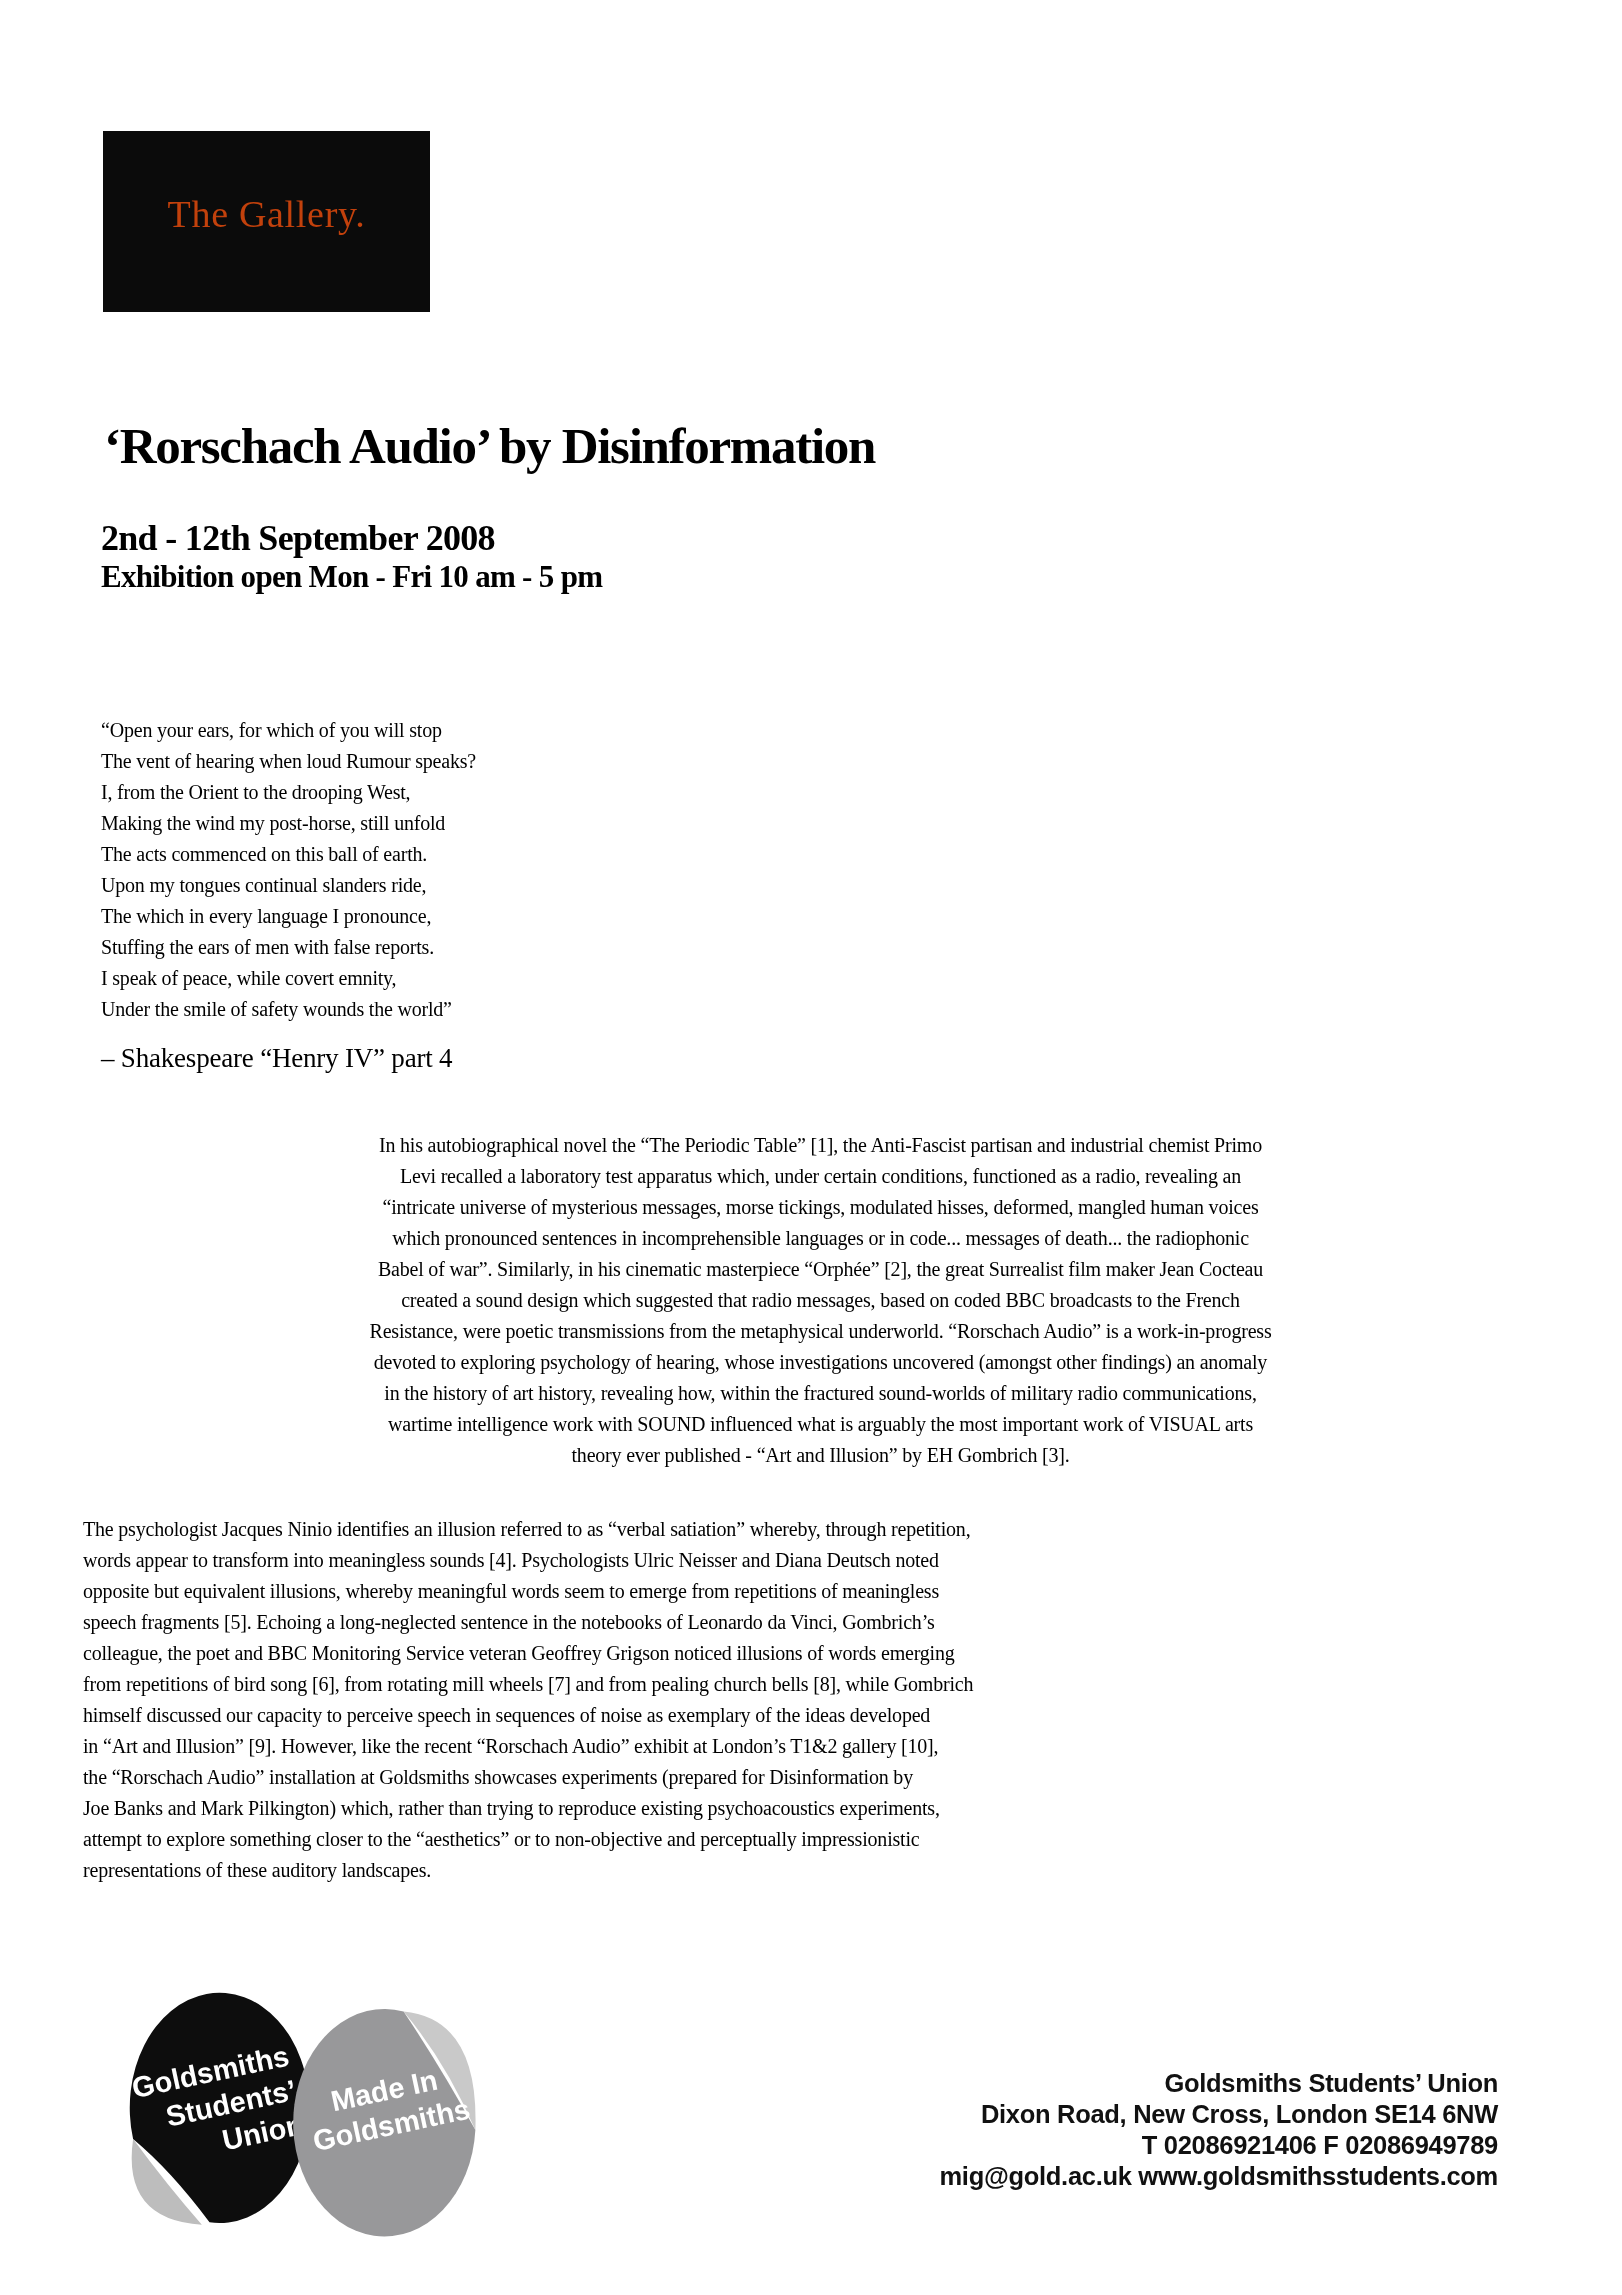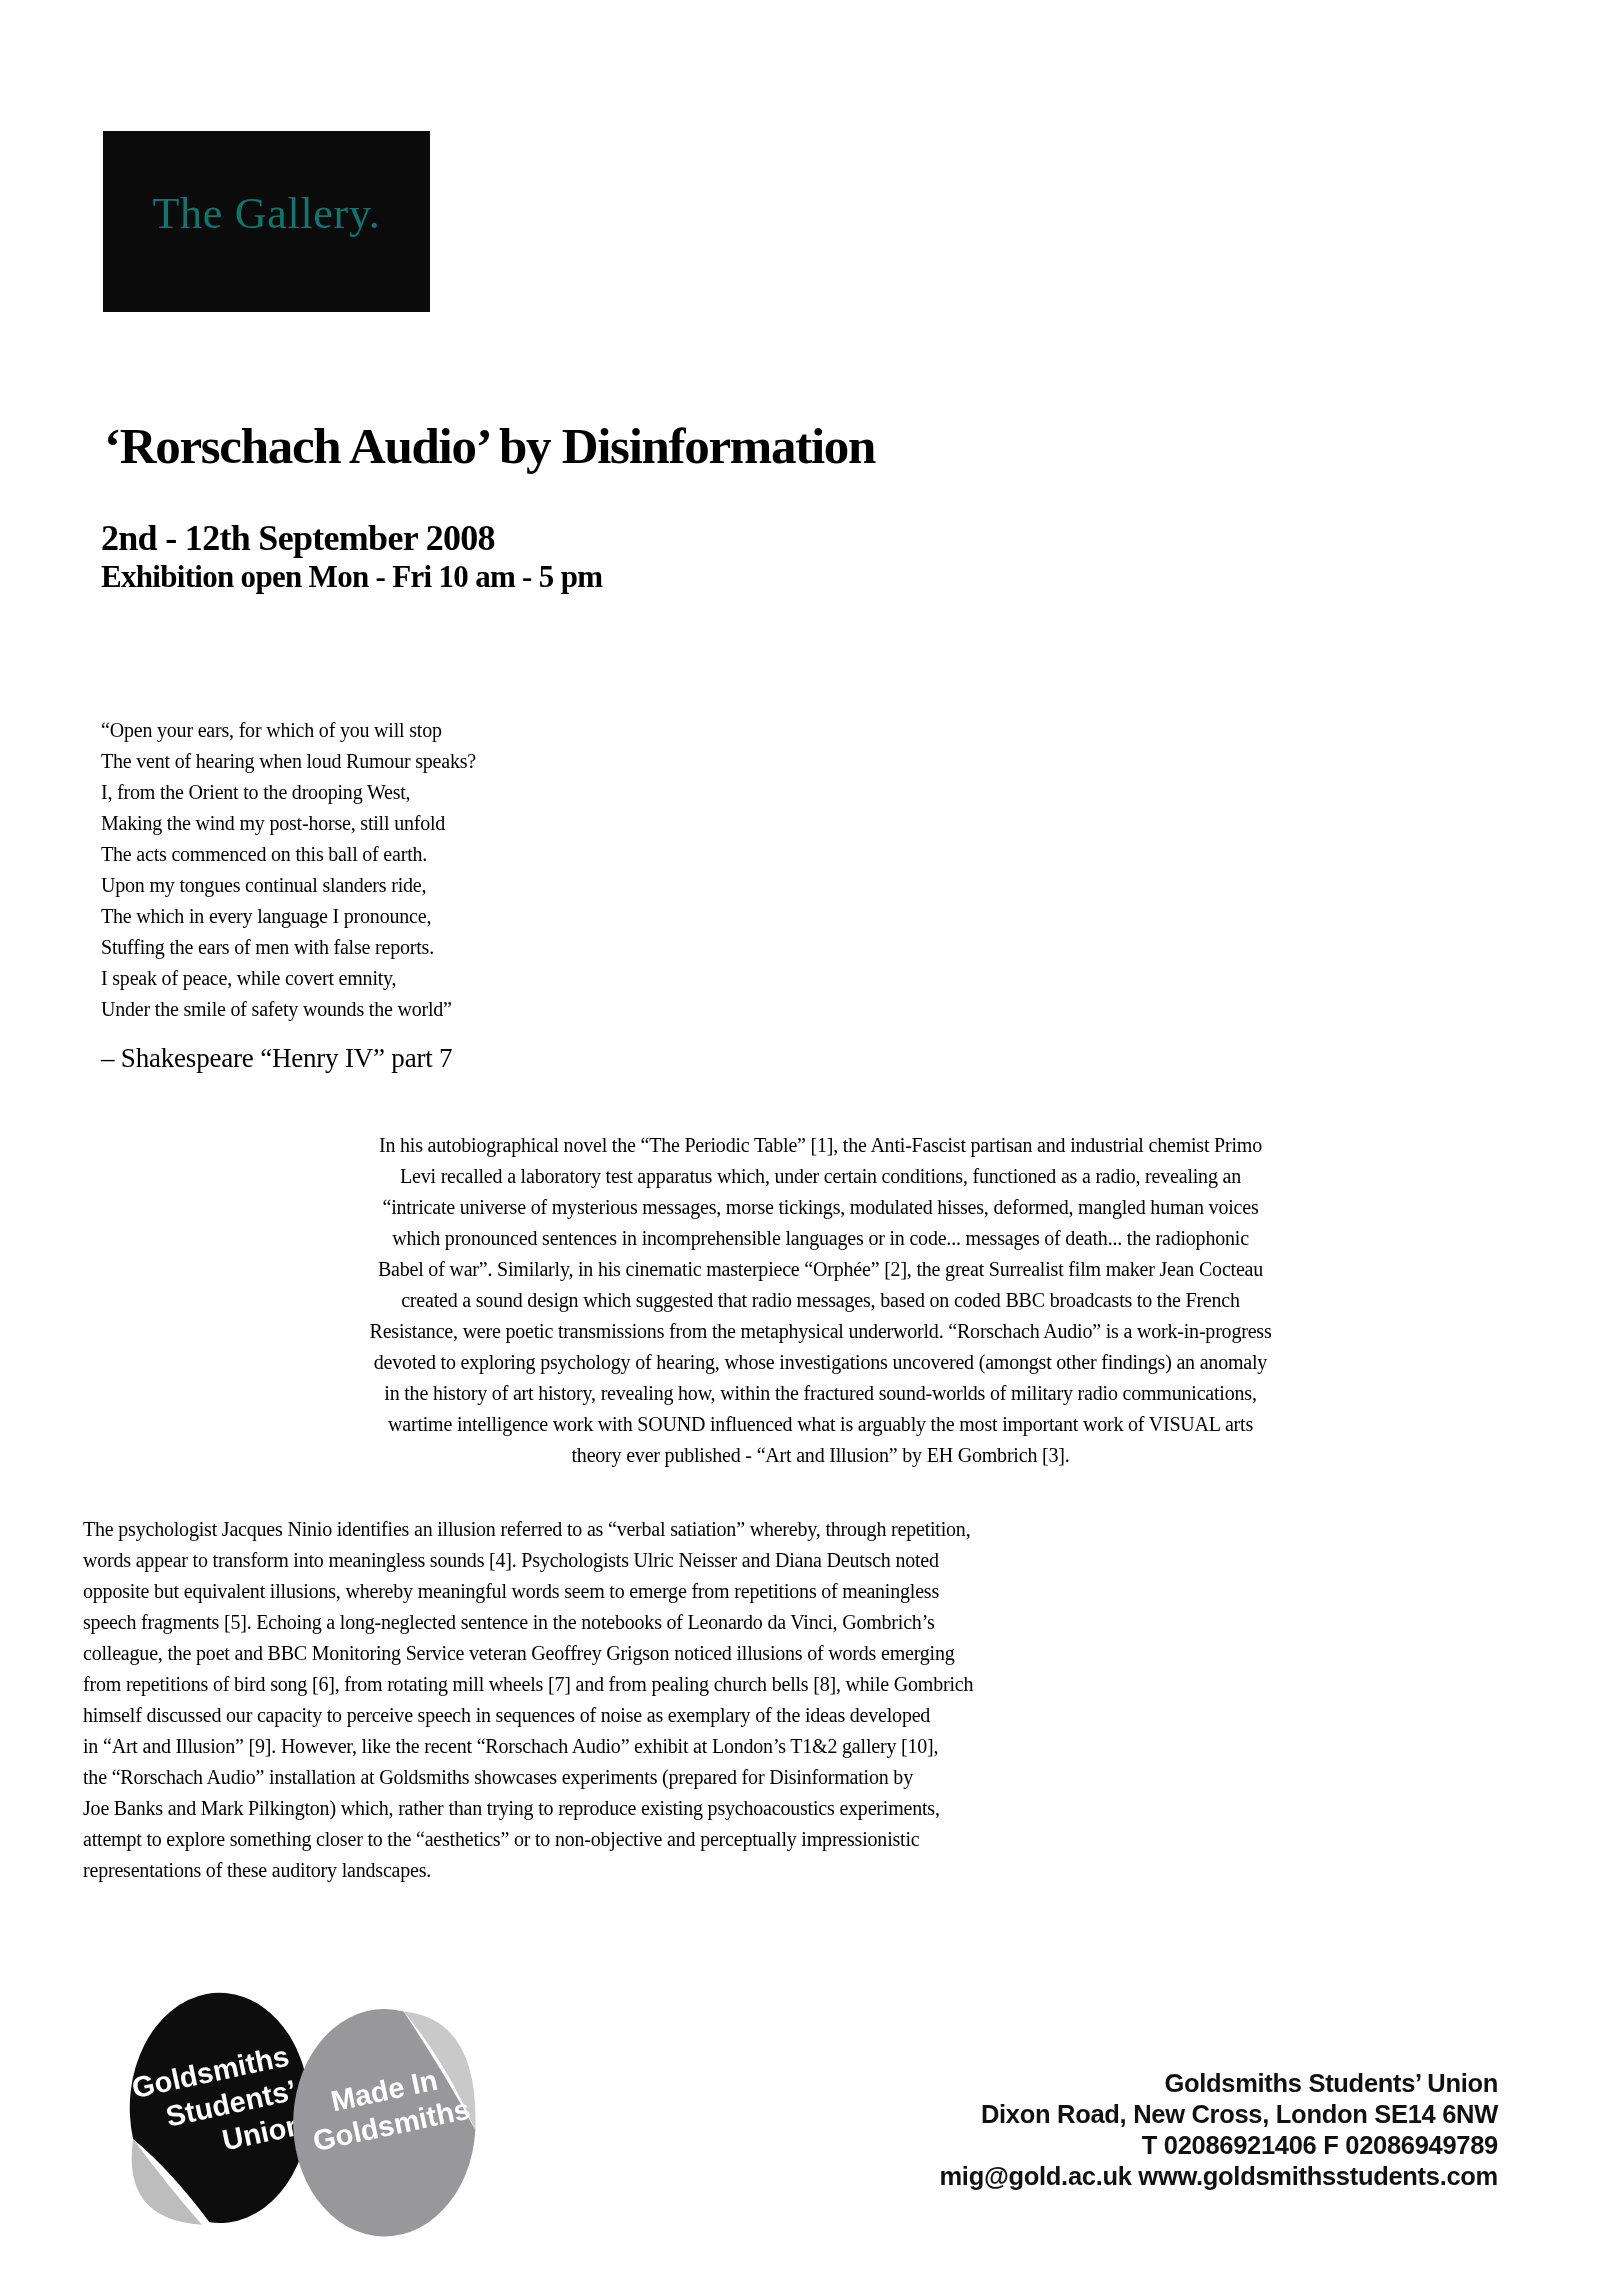--- a/index.html
+++ b/index.html
@@ -2,21 +2,21 @@
 <html lang="en" style="font-size:10.5px"><head>
 <meta charset="utf-8">
 <title>Gallery Flyer</title>
 <style>
   html,body{margin:0;padding:0;background:#fff;}
   .page{position:relative;width:1622px;height:2295px;background:#ffffff;
         font-family:"Liberation Serif", serif;color:#000;overflow:hidden;}
 
   .logo-box{position:absolute;left:103px;top:131px;width:327px;height:181px;
             background:#0b0b0b;display:flex;align-items:center;justify-content:center;}
-  .logo-text{color:#0f766e;font-size:44px;letter-spacing:0.7px;padding-bottom:15.7px;font-family:Liberation Serif, serif;}
+  .logo-text{color:#c2410c;font-size:38px;letter-spacing:0.7px;padding-bottom:15.7px;font-family:Liberation Serif, serif;}
 
   .title{position:absolute;left:100px;top:413px;font-size:51px;font-weight:bold;
          letter-spacing:-1.3px;white-space:nowrap;}
   .date-line{position:absolute;left:101px;top:517px;font-size:36px;font-weight:bold;letter-spacing:-0.7px;}
   .hours-line{position:absolute;left:101px;top:559px;font-size:31px;font-weight:bold;letter-spacing:-0.7px;}
 
   .bodytext{font-size:20px;line-height:31px;letter-spacing:-0.2px;white-space:pre-line;margin-top:28px;}
   .quote{position:absolute;left:101px;top:687px;width:1439px;}
   .attribution{position:absolute;left:101px;top:1043px;font-size:27px;letter-spacing:-0.2px;}
   .para1{position:absolute;left:101px;top:1102px;width:1439px;text-align:center;}
@@ -53,21 +53,21 @@
   <div class="quote bodytext">“Open your ears, for which of you will stop
 The vent of hearing when loud Rumour speaks?
 I, from the Orient to the drooping West,
 Making the wind my post-horse, still unfold
 The acts commenced on this ball of earth.
 Upon my tongues continual slanders ride,
 The which in every language I pronounce,
 Stuffing the ears of men with false reports.
 I speak of peace, while covert emnity,
 Under the smile of safety wounds the world”</div>
-  <div class="attribution">– Shakespeare “Henry IV” part 7</div>
+  <div class="attribution">– Shakespeare “Henry IV” part 4</div>
 
   <div class="para1 bodytext">In his autobiographical novel the “The Periodic Table” [1], the Anti-Fascist partisan and industrial chemist Primo
 Levi recalled a laboratory test apparatus which, under certain conditions, functioned as a radio, revealing an
 “intricate universe of mysterious messages, morse tickings, modulated hisses, deformed, mangled human voices
 which pronounced sentences in incomprehensible languages or in code... messages of death... the radiophonic
 Babel of war”. Similarly, in his cinematic masterpiece “Orphée” [2], the great Surrealist film maker Jean Cocteau
 created a sound design which suggested that radio messages, based on coded BBC broadcasts to the French
 Resistance, were poetic transmissions from the metaphysical underworld. “Rorschach Audio” is a work-in-progress
 devoted to exploring psychology of hearing, whose investigations uncovered (amongst other findings) an anomaly
 in the history of art history, revealing how, within the fractured sound-worlds of military radio communications,

